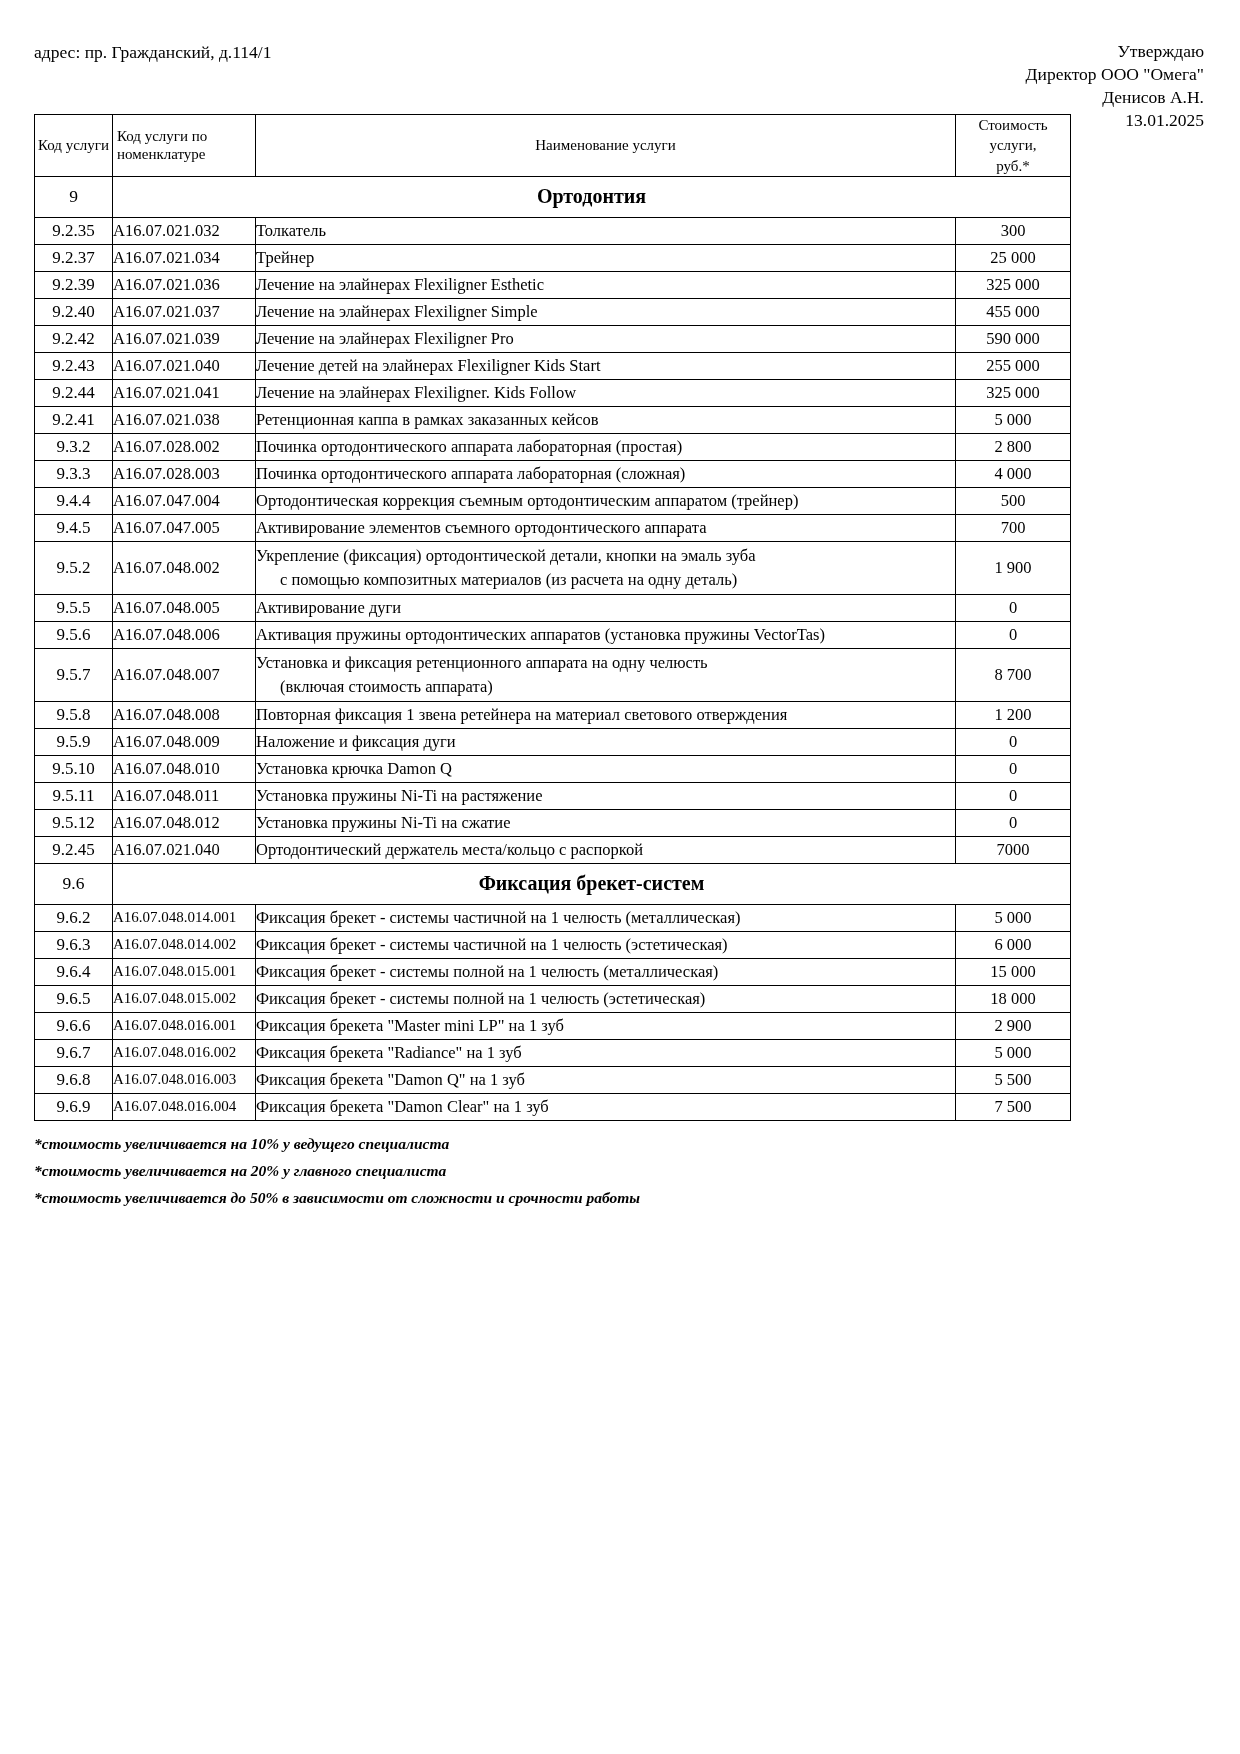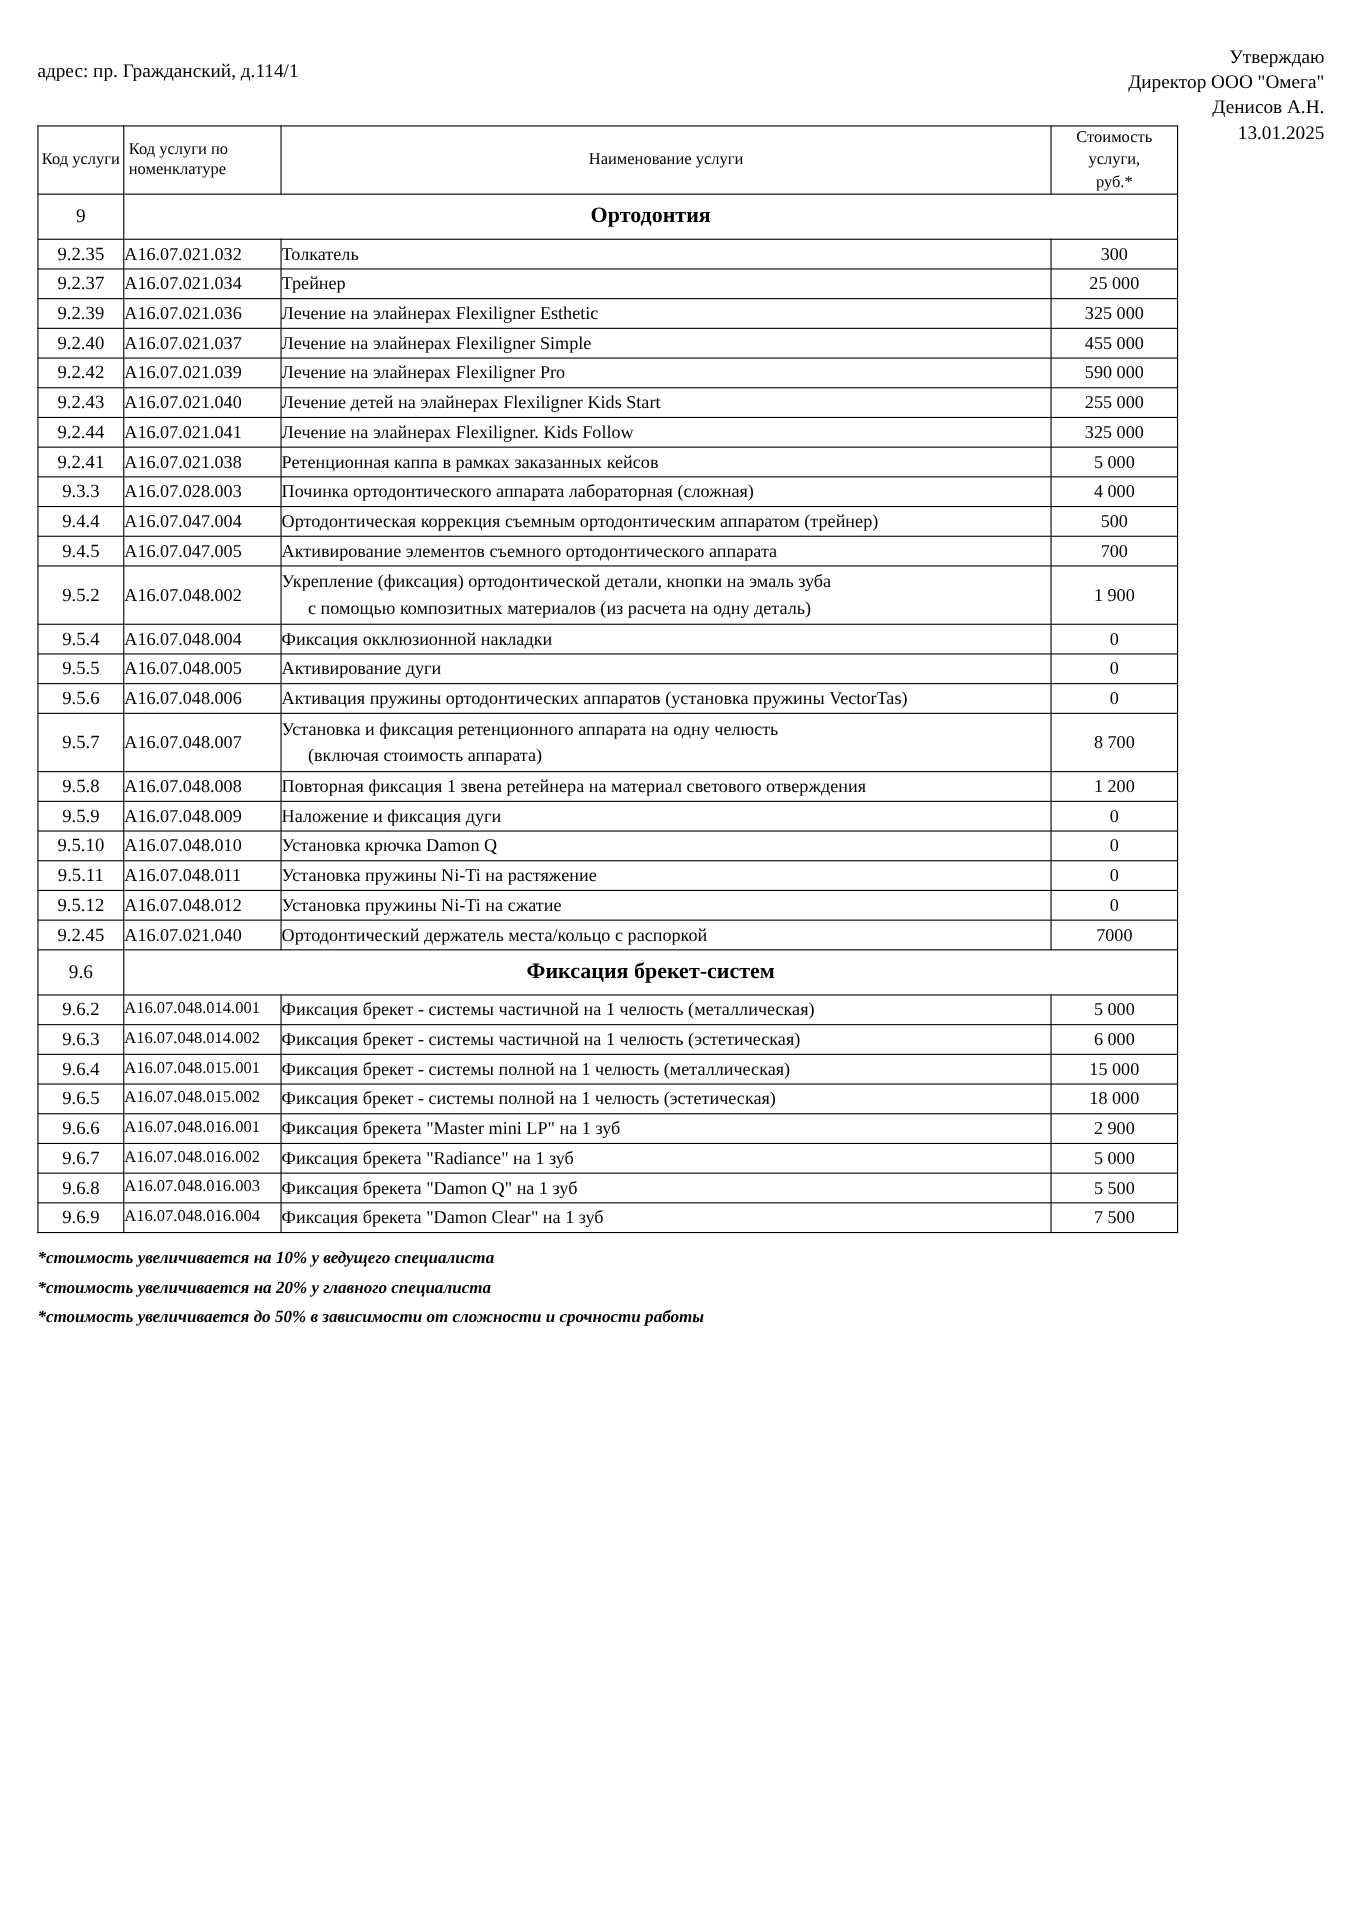--- a/index.html
+++ b/index.html
@@ -26,21 +26,21 @@
   
   .doc-header {
     position: relative;
     height: 96px;
     padding-top: 42px;
     box-sizing: border-box;
   }
   .addr {
     position: absolute;
     left: 0;
-    top: 54px;
+    top: 42px;
     font-size: 17.5px;
     white-space: nowrap;
   }
   .approve-block {
     position: absolute;
     right: 2px;
     top: 40px;
     text-align: right;
     font-size: 17.5px;
     line-height: 1.32;
@@ -202,20 +202,26 @@
           <td class="name"><span>Лечение на элайнерах  Flexiligner. Kids Follow</span></td>
           <td class="price">325 000</td>
         </tr>
         <tr class="data-row">
           <td class="code">9.2.41</td>
           <td class="nom">А16.07.021.038</td>
           <td class="name"><span>Ретенционная каппа в рамках заказанных кейсов</span></td>
           <td class="price">5 000</td>
         </tr>
         <tr class="data-row">
+          <td class="code">9.3.2</td>
+          <td class="nom">А16.07.028.002</td>
+          <td class="name"><span>Починка ортодонтического аппарата лабораторная (простая)</span></td>
+          <td class="price">2 800</td>
+        </tr>
+        <tr class="data-row">
           <td class="code">9.3.3</td>
           <td class="nom">А16.07.028.003</td>
           <td class="name"><span>Починка ортодонтического аппарата лабораторная (сложная)</span></td>
           <td class="price">4 000</td>
         </tr>
         <tr class="data-row">
           <td class="code">9.4.4</td>
           <td class="nom">А16.07.047.004</td>
           <td class="name"><span>Ортодонтическая коррекция съемным ортодонтическим аппаратом (трейнер)</span></td>
           <td class="price">500</td>
@@ -226,26 +232,20 @@
           <td class="name"><span>Активирование элементов съемного ортодонтического аппарата</span></td>
           <td class="price">700</td>
         </tr>
         <tr class="data-row two-line">
           <td class="code">9.5.2</td>
           <td class="nom">А16.07.048.002</td>
           <td class="name"><span>Укрепление (фиксация) ортодонтической детали, кнопки на эмаль зуба</span><span class="l2">с помощью композитных материалов (из расчета на одну деталь)</span></td>
           <td class="price">1 900</td>
         </tr>
         <tr class="data-row">
-          <td class="code">9.5.4</td>
-          <td class="nom">А16.07.048.004</td>
-          <td class="name"><span>Фиксация окклюзионной накладки</span></td>
-          <td class="price">0</td>
-        </tr>
-        <tr class="data-row">
           <td class="code">9.5.5</td>
           <td class="nom">А16.07.048.005</td>
           <td class="name"><span>Активирование дуги</span></td>
           <td class="price">0</td>
         </tr>
         <tr class="data-row">
           <td class="code">9.5.6</td>
           <td class="nom">А16.07.048.006</td>
           <td class="name"><span>Активация пружины ортодонтических аппаратов (установка пружины VectorTas)</span></td>
           <td class="price">0</td>

